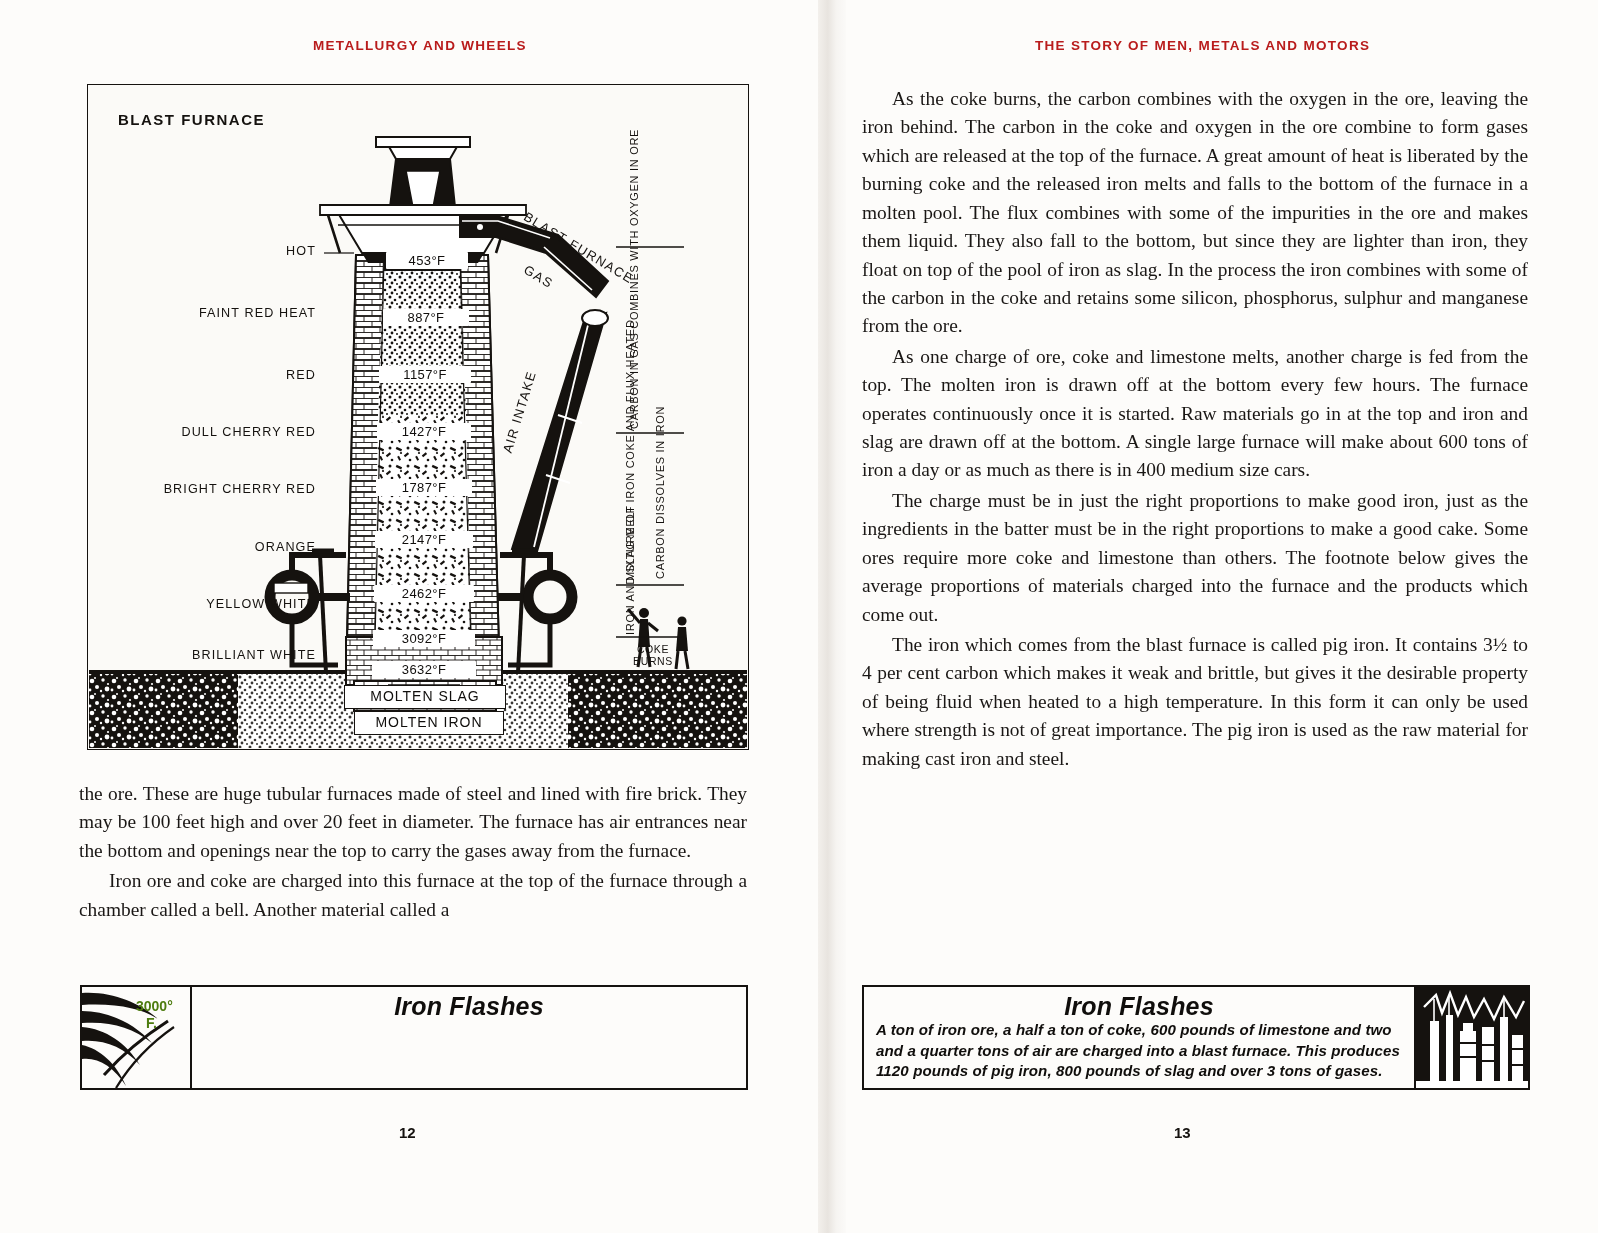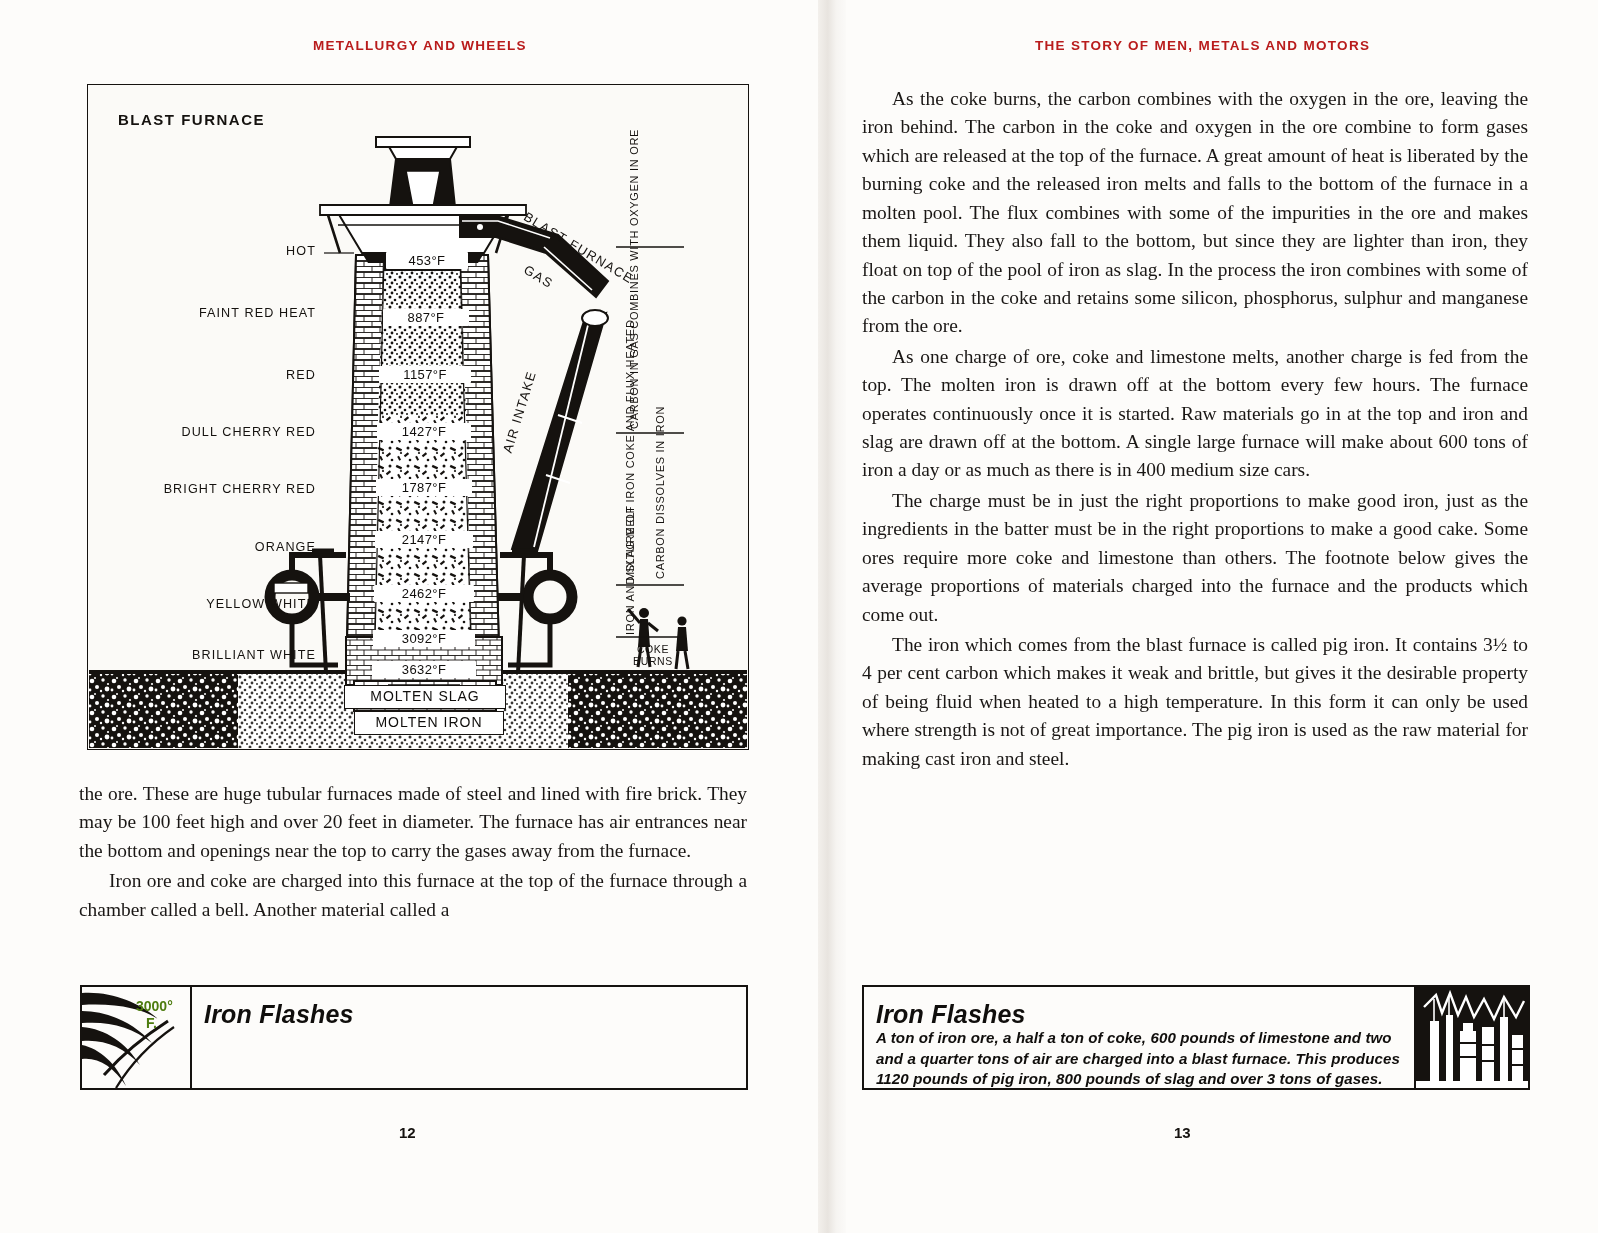--- a/index.html
+++ b/index.html
@@ -86,23 +86,23 @@
   }
   #flash-left{left:80px;top:985px;width:668px;height:105px;}
   #flash-right{left:862px;top:985px;width:668px;height:105px;}
   .flash-art{
     flex:0 0 108px;position:relative;overflow:hidden;background:#fdfcfa;
   }
   #flash-left .flash-art{border-right:2.2px solid #15120f;}
   #flash-right .flash-art{border-left:2.2px solid #15120f;order:2;flex:0 0 112px;}
   .flash-body{flex:1 1 auto;position:relative;padding:6px 12px 4px 12px;overflow:hidden;}
   .flash-title{
-    font-family:"Liberation Sans",sans-serif;
+    text-align:center;font-family:"Liberation Sans",sans-serif;
     font-weight:bold;font-style:italic;font-size:25px;letter-spacing:.2px;
-    color:#100e0c;line-height:1.05;margin-bottom:3px;margin-top:8px;
+    color:#100e0c;line-height:1.05;margin-bottom:3px;
   }
   #flash-right .flash-title{font-size:25px;margin-bottom:1px;}
   .flash-text{
     font-family:"Liberation Sans",sans-serif;font-weight:bold;font-style:italic;
     font-size:15.3px;line-height:1.34;color:#100e0c;letter-spacing:.1px;
   }
   #flash-right .flash-text{font-size:15.1px;line-height:1.35;}
   .flash-temp{
     position:absolute;font-family:"Liberation Sans",sans-serif;
     font-weight:bold;font-size:14px;color:#4d7c0f;line-height:1;

